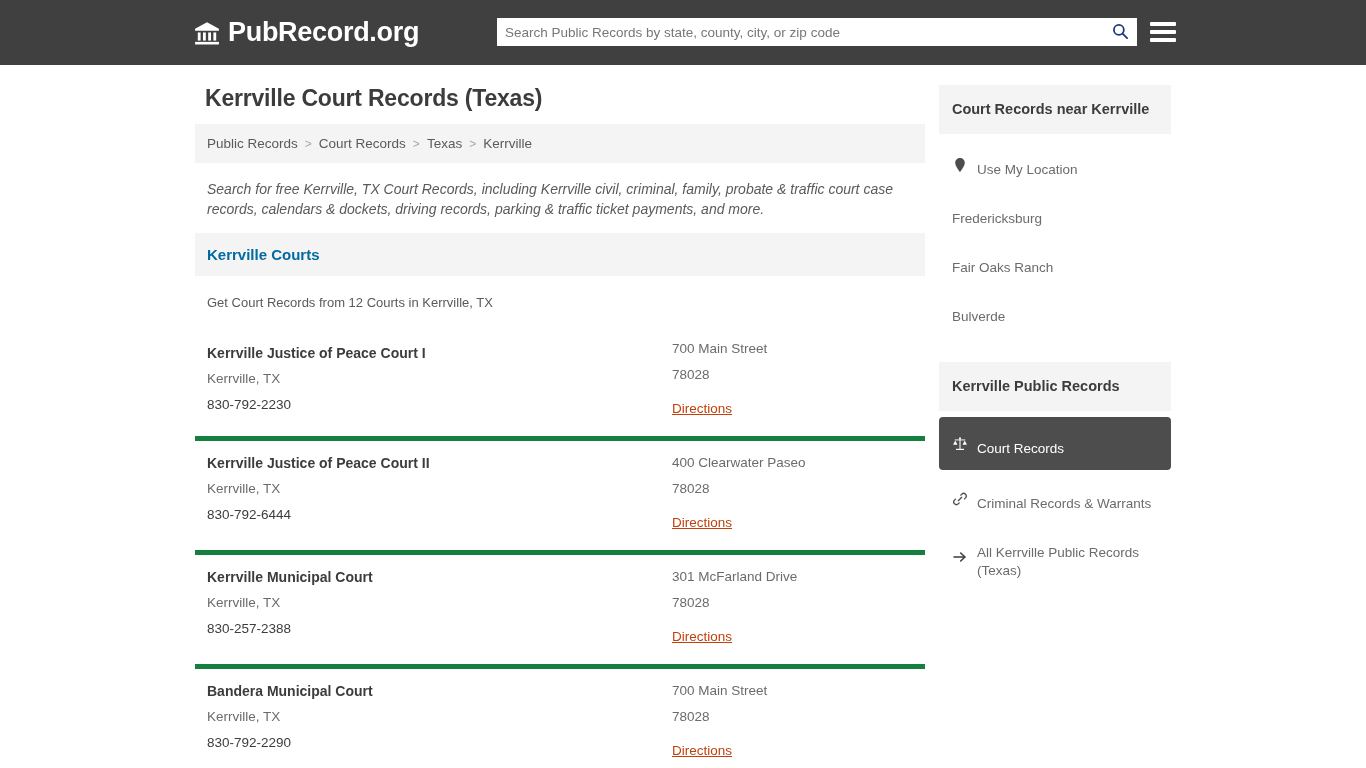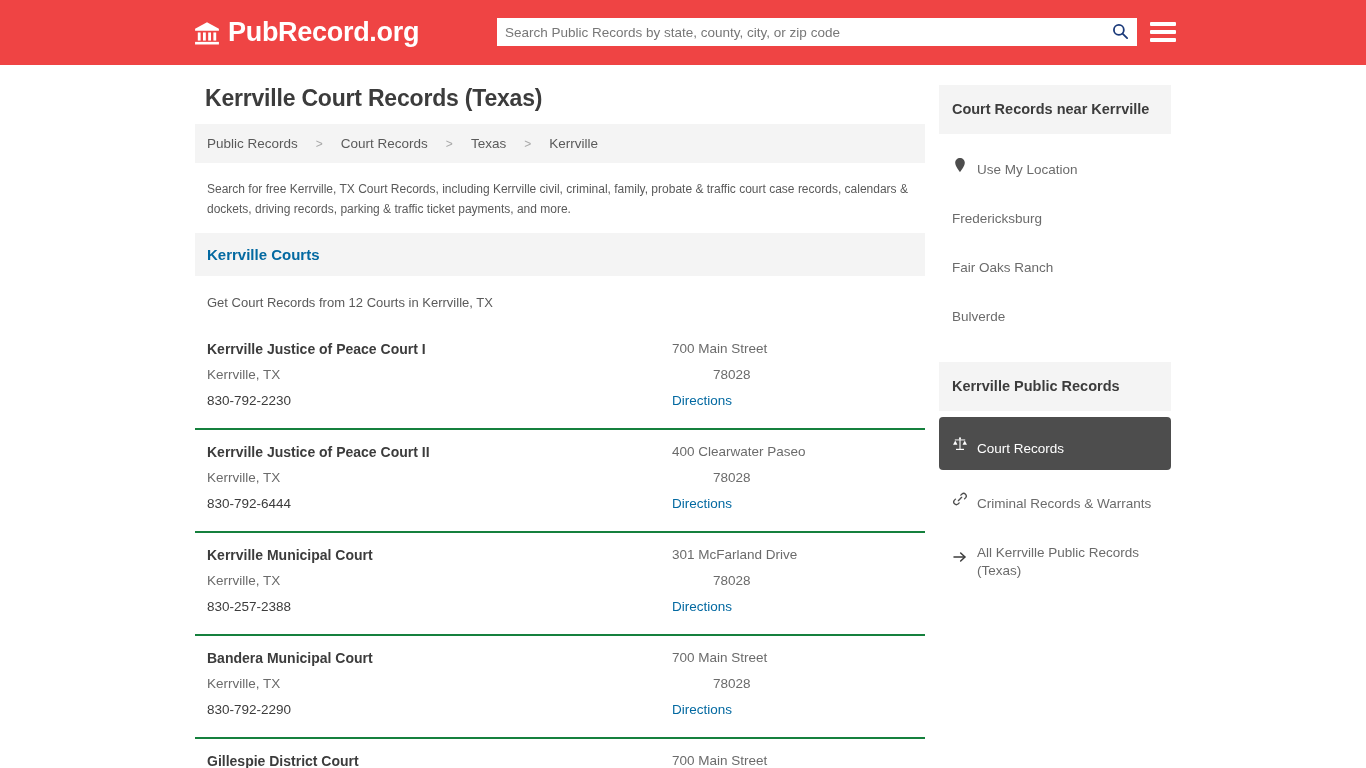--- a/index.html
+++ b/index.html
@@ -8,21 +8,21 @@
     margin: 0; padding: 0;
     width: 1366px; height: 768px;
     overflow: hidden;
     background: #ffffff;
     font-family: "Liberation Sans", sans-serif;
   }
 
   
   .site-header {
     height: 65px;
-    background: #ef4444;
+    background: #404040;
     display: flex;
     align-items: center;
     position: relative;
   }
   .brand {
     display: flex;
     align-items: center;
     gap: 8px;
     margin-left: 194px;
     text-decoration: none;
@@ -108,58 +108,59 @@
     letter-spacing: -0.2px;
   }
 
   .breadcrumb {
     background: #f4f4f4;
     padding: 12px 12px;
     font-size: 13.5px;
     color: #5a5a5a;
     display: flex;
     align-items: center;
-    gap: 18px;
+    gap: 7px;
     flex-wrap: wrap;
   }
   .breadcrumb a {
     color: #5a5a5a;
     text-decoration: none;
     cursor: pointer;
   }
   .breadcrumb .sep { color: #a8a8a8; font-size: 12px; }
   .breadcrumb .current { color: #5a5a5a; }
 
   .intro {
-    font-size: 12px;
+    font-size: 14px;
     line-height: 20px;
     color: #5a5a5a;
     padding: 16px 12px 14px 12px;
     margin: 0;
+    font-style: italic;
   }
 
   .section-head {
     background: #f4f4f4;
     padding: 13px 12px;
     font-size: 15px;
     font-weight: bold;
     color: #0369a1;
   }
 
   .section-sub {
     font-size: 13px;
     color: #5a5a5a;
     padding: 19px 12px 17px 12px;
   }
 
   
   .court-row {
     display: flex;
     padding: 9px 12px 14px 12px;
-    border-top: 2px solid #15803d;
+    border-top: 5px solid #15803d;
   }
   .court-row:first-of-type { border-top: 0; align-items: center; }
   .court-left { width: 465px; }
   .court-right { flex: 1; }
   .court-name {
     font-size: 14px;
     font-weight: bold;
     color: #3c3c3c;
     line-height: 26px;
     cursor: pointer;
@@ -178,28 +179,29 @@
   }
   .court-street {
     font-size: 13.5px;
     color: #6b6b6b;
     line-height: 26px;
   }
   .court-zip {
     font-size: 13.5px;
     color: #6b6b6b;
     line-height: 26px;
-    margin-left: 41px;
   }
   .court-directions {
     font-size: 13.5px;
-    color: #0369a1;
-    line-height: 26px;
+    color: #c2410c;
+    line-height: 26px;
+    text-decoration: underline;
     cursor: pointer;
     display: inline-block;
+    margin-top: 8px;
   }
 
   
   .side-head {
     background: #f4f4f4;
     padding: 13px 13px;
     font-size: 14.5px;
     font-weight: bold;
     color: #3c3c3c;
     line-height: 23px;

